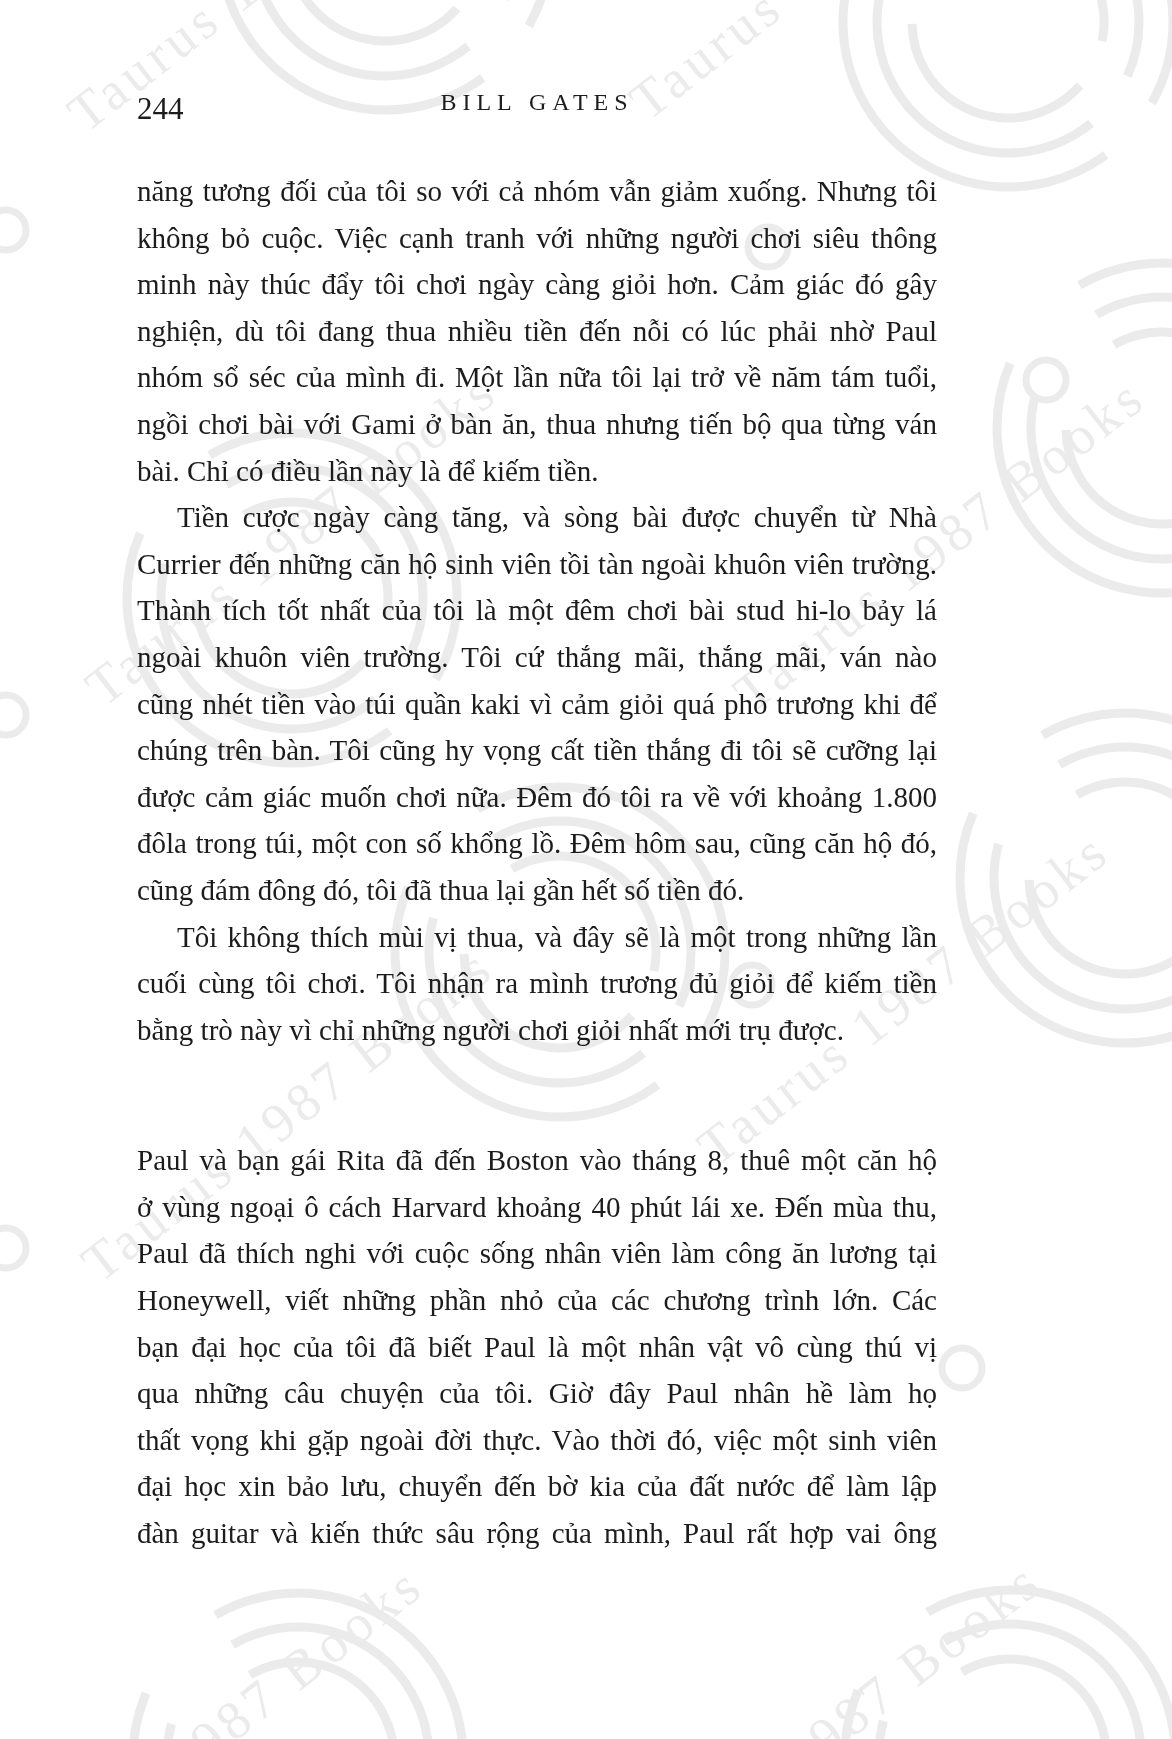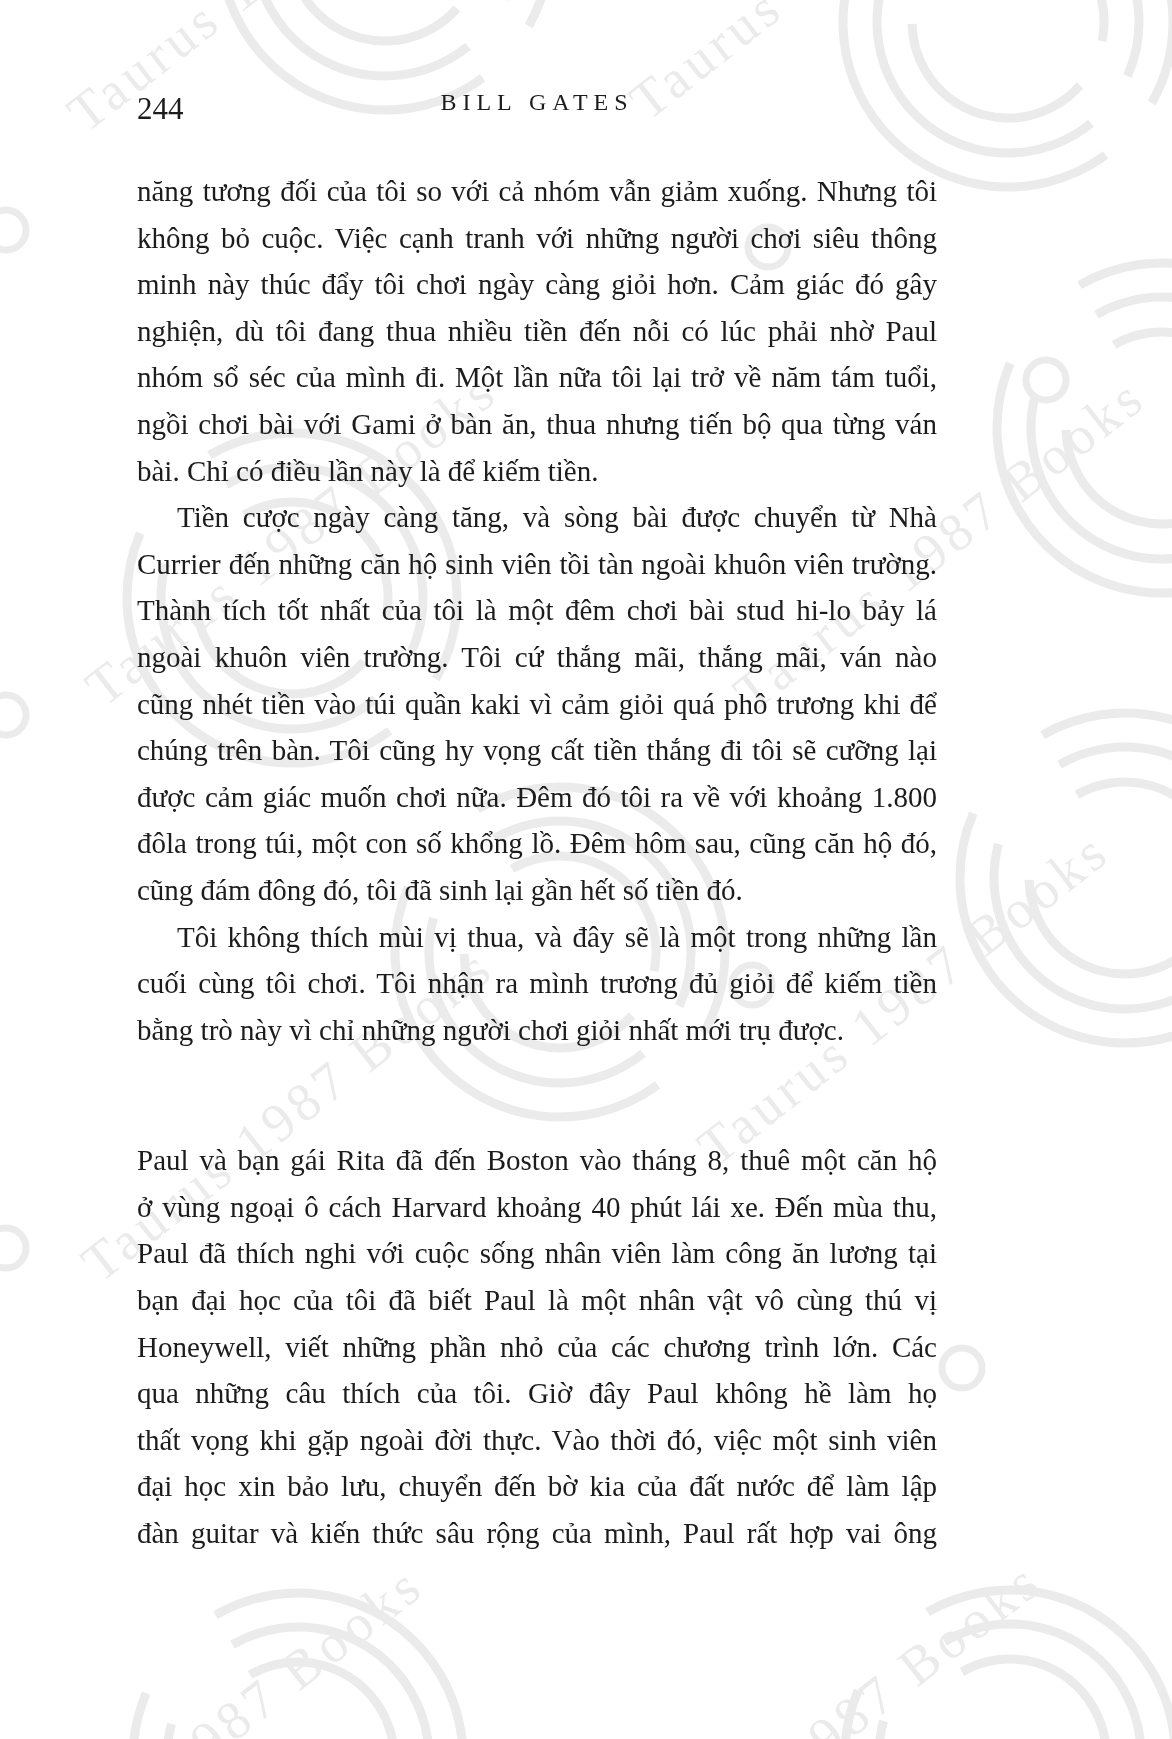--- a/index.html
+++ b/index.html
@@ -152,29 +152,29 @@
       <div class="line">ngồi chơi bài với Gami ở bàn ăn, thua nhưng tiến bộ qua từng ván</div>
       <div class="line last">bài. Chỉ có điều lần này là để kiếm tiền.</div>
       <div class="line indent">Tiền cược ngày càng tăng, và sòng bài được chuyển từ Nhà</div>
       <div class="line">Currier đến những căn hộ sinh viên tồi tàn ngoài khuôn viên trường.</div>
       <div class="line">Thành tích tốt nhất của tôi là một đêm chơi bài stud hi-lo bảy lá</div>
       <div class="line">ngoài khuôn viên trường. Tôi cứ thắng mãi, thắng mãi, ván nào</div>
       <div class="line">cũng nhét tiền vào túi quần kaki vì cảm giỏi quá phô trương khi để</div>
       <div class="line">chúng trên bàn. Tôi cũng hy vọng cất tiền thắng đi tôi sẽ cưỡng lại</div>
       <div class="line">được cảm giác muốn chơi nữa. Đêm đó tôi ra về với khoảng 1.800</div>
       <div class="line">đôla trong túi, một con số khổng lồ. Đêm hôm sau, cũng căn hộ đó,</div>
-      <div class="line last">cũng đám đông đó, tôi đã sinh lại gần hết số tiền đó.</div>
+      <div class="line last">cũng đám đông đó, tôi đã thua lại gần hết số tiền đó.</div>
       <div class="line indent">Tôi không thích mùi vị thua, và đây sẽ là một trong những lần</div>
       <div class="line">cuối cùng tôi chơi. Tôi nhận ra mình trương đủ giỏi để kiếm tiền</div>
       <div class="line last">bằng trò này vì chỉ những người chơi giỏi nhất mới trụ được.</div>
       <div class="section-spacer"></div>
       <div class="line">Paul và bạn gái Rita đã đến Boston vào tháng 8, thuê một căn hộ</div>
       <div class="line">ở vùng ngoại ô cách Harvard khoảng 40 phút lái xe. Đến mùa thu,</div>
       <div class="line">Paul đã thích nghi với cuộc sống nhân viên làm công ăn lương tại</div>
+      <div class="line">Honeywell, viết những phần nhỏ của các chương trình lớn. Các</div>
       <div class="line">bạn đại học của tôi đã biết Paul là một nhân vật vô cùng thú vị</div>
-      <div class="line">Honeywell, viết những phần nhỏ của các chương trình lớn. Các</div>
-      <div class="line">qua những câu thích của tôi. Giờ đây Paul không hề làm họ</div>
+      <div class="line">qua những câu chuyện của tôi. Giờ đây Paul nhân hề làm họ</div>
       <div class="line">thất vọng khi gặp ngoài đời thực. Vào thời đó, việc một sinh viên</div>
       <div class="line">đại học xin bảo lưu, chuyển đến bờ kia của đất nước để làm lập</div>
       <div class="line">đàn guitar và kiến thức sâu rộng của mình, Paul rất hợp vai ông</div>
     </div>
 
 </div>
 
 </body></html>

